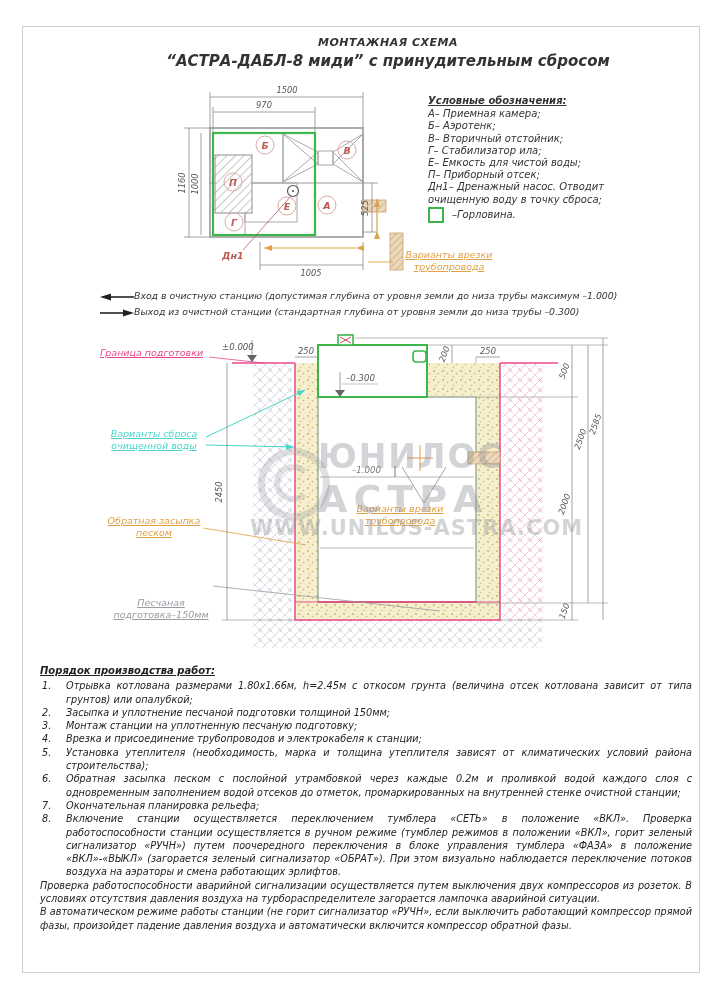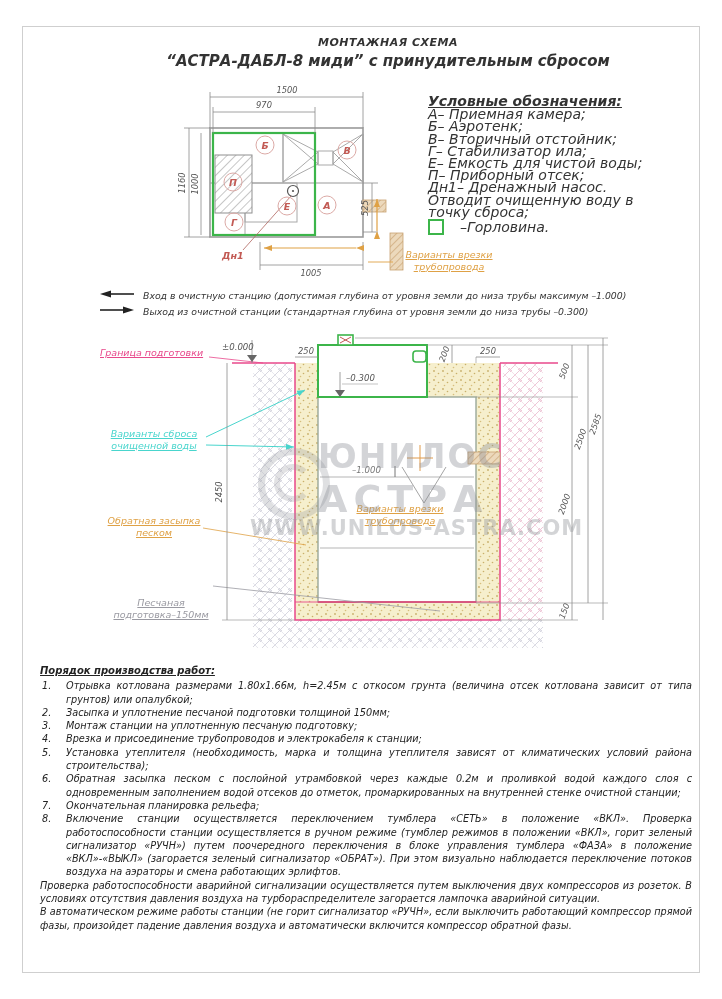--- a/index.html
+++ b/index.html
@@ -8,27 +8,27 @@
     font-family:"DejaVu Sans",sans-serif;font-style:italic;color:#222;
     overflow:hidden;
   }
   .frame{position:absolute;left:22px;top:26px;width:676px;height:945px;
     border:1px solid #cfcfcf;pointer-events:none;}
   .titles{position:absolute;left:54px;top:36px;width:668px;text-align:center;}
   .title1{font-size:11px;font-weight:600;letter-spacing:.5px;color:#333;}
   .title2{font-size:15px;font-weight:600;margin-top:3px;color:#333;}
   svg.drawing{position:absolute;left:0;top:0;}
   
-  .legend{position:absolute;left:428px;top:95px;width:220px;font-size:14px;line-height:12.2px;color:#333;font-style:italic;}
+  .legend{position:absolute;left:428px;top:95px;width:220px;font-size:10px;line-height:12.2px;color:#333;font-style:italic;}
   .legend .hd{font-weight:600;text-decoration:underline;margin-bottom:1px;}
   .legend ul{margin:0;padding:0;list-style:none;}
-  .gorl{display:flex;align-items:center;gap:16px;margin-top:1px;}
+  .gorl{display:flex;align-items:center;gap:8px;margin-top:1px;}
   .gorl .sq{display:inline-block;width:12px;height:12px;border:2px solid #3cb54a;background:#fff;}
   
-  .io-row{position:absolute;left:100px;display:flex;align-items:flex-start;gap:9px;font-size:9.3px;color:#333;white-space:nowrap;}
+  .io-row{position:absolute;left:100px;display:flex;align-items:flex-end;font-size:9.3px;color:#333;white-space:nowrap;}
   
   .callout{position:absolute;font-size:9.5px;line-height:11.5px;text-align:center;text-decoration:underline;}
   .c-pink{color:#e8488b;}
   .c-cyan{color:#49d5cd;}
   .c-orange{color:#dfa145;}
   .c-gray{color:#9a9aa2;}
   
   .wm{position:absolute;color:rgba(140,142,150,.38);font-style:normal;font-weight:bold;pointer-events:none;}
   .wm-ring{position:absolute;left:258px;top:448px;width:58px;height:58px;border:7px solid rgba(150,152,158,.30);border-radius:50%;}
   .wm-ring::after{content:"";position:absolute;left:9px;top:9px;width:26px;height:26px;border:6px solid rgba(150,152,158,.28);border-right-color:transparent;border-radius:50%;}

